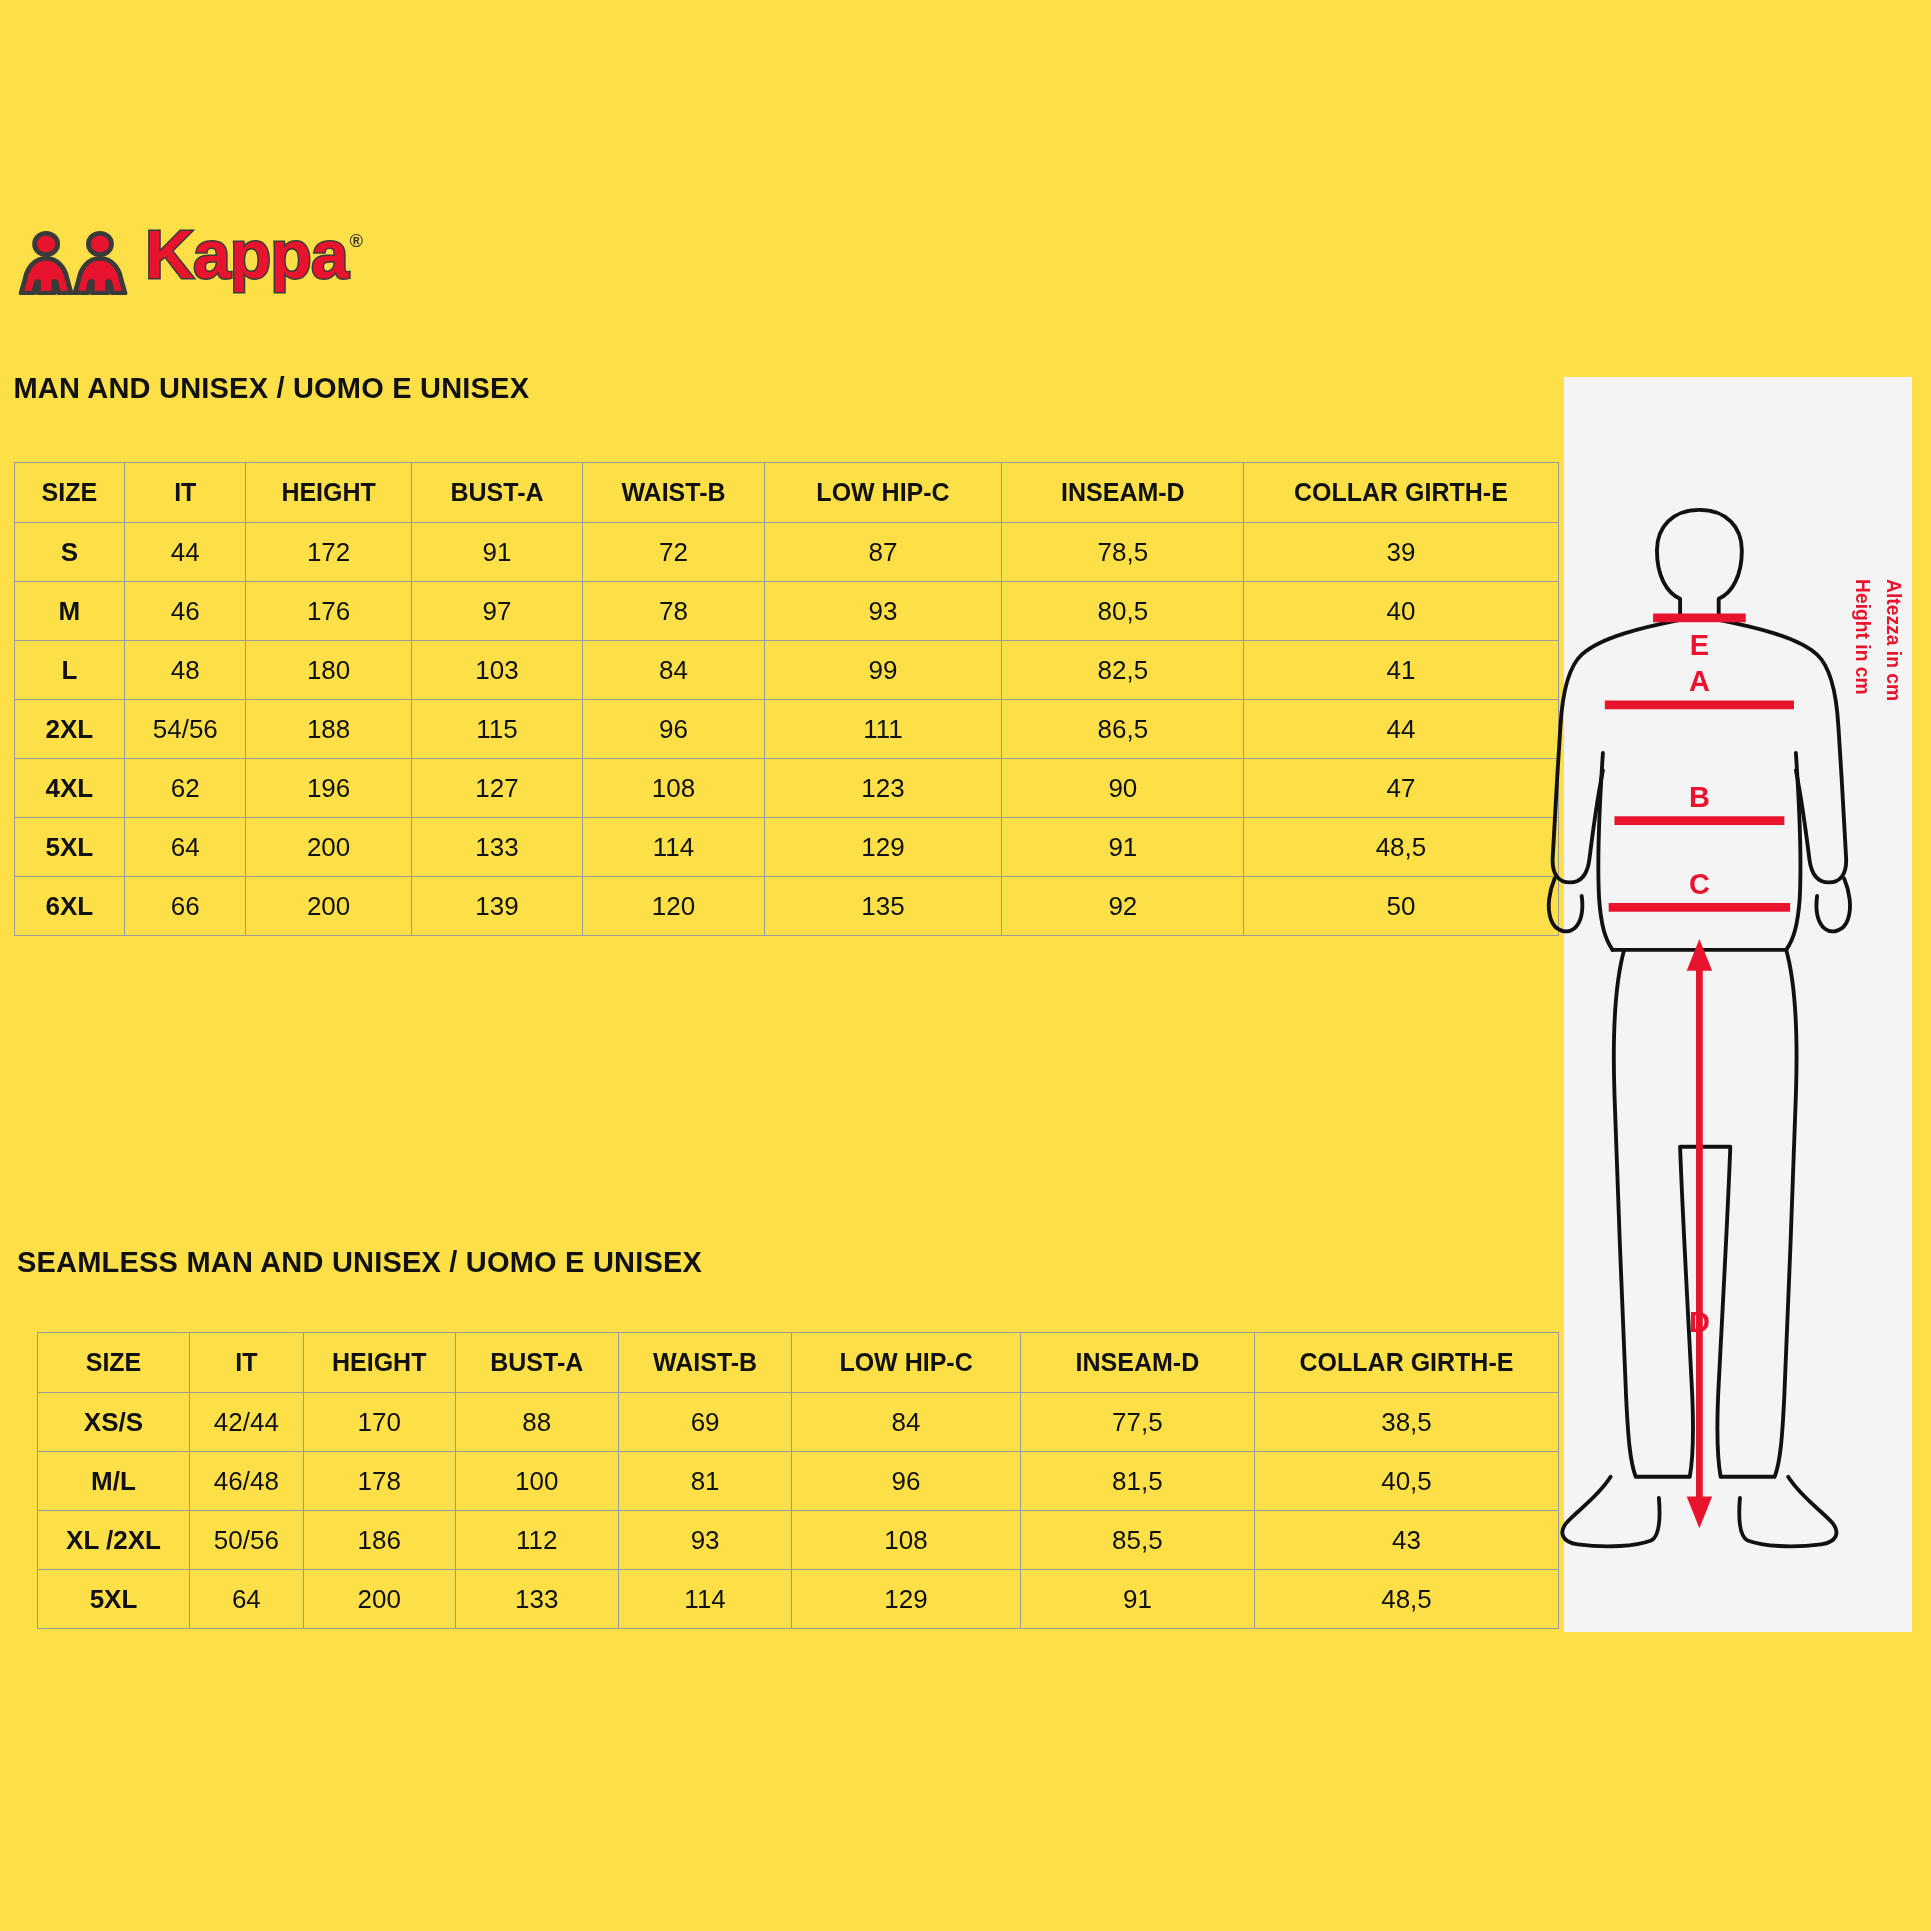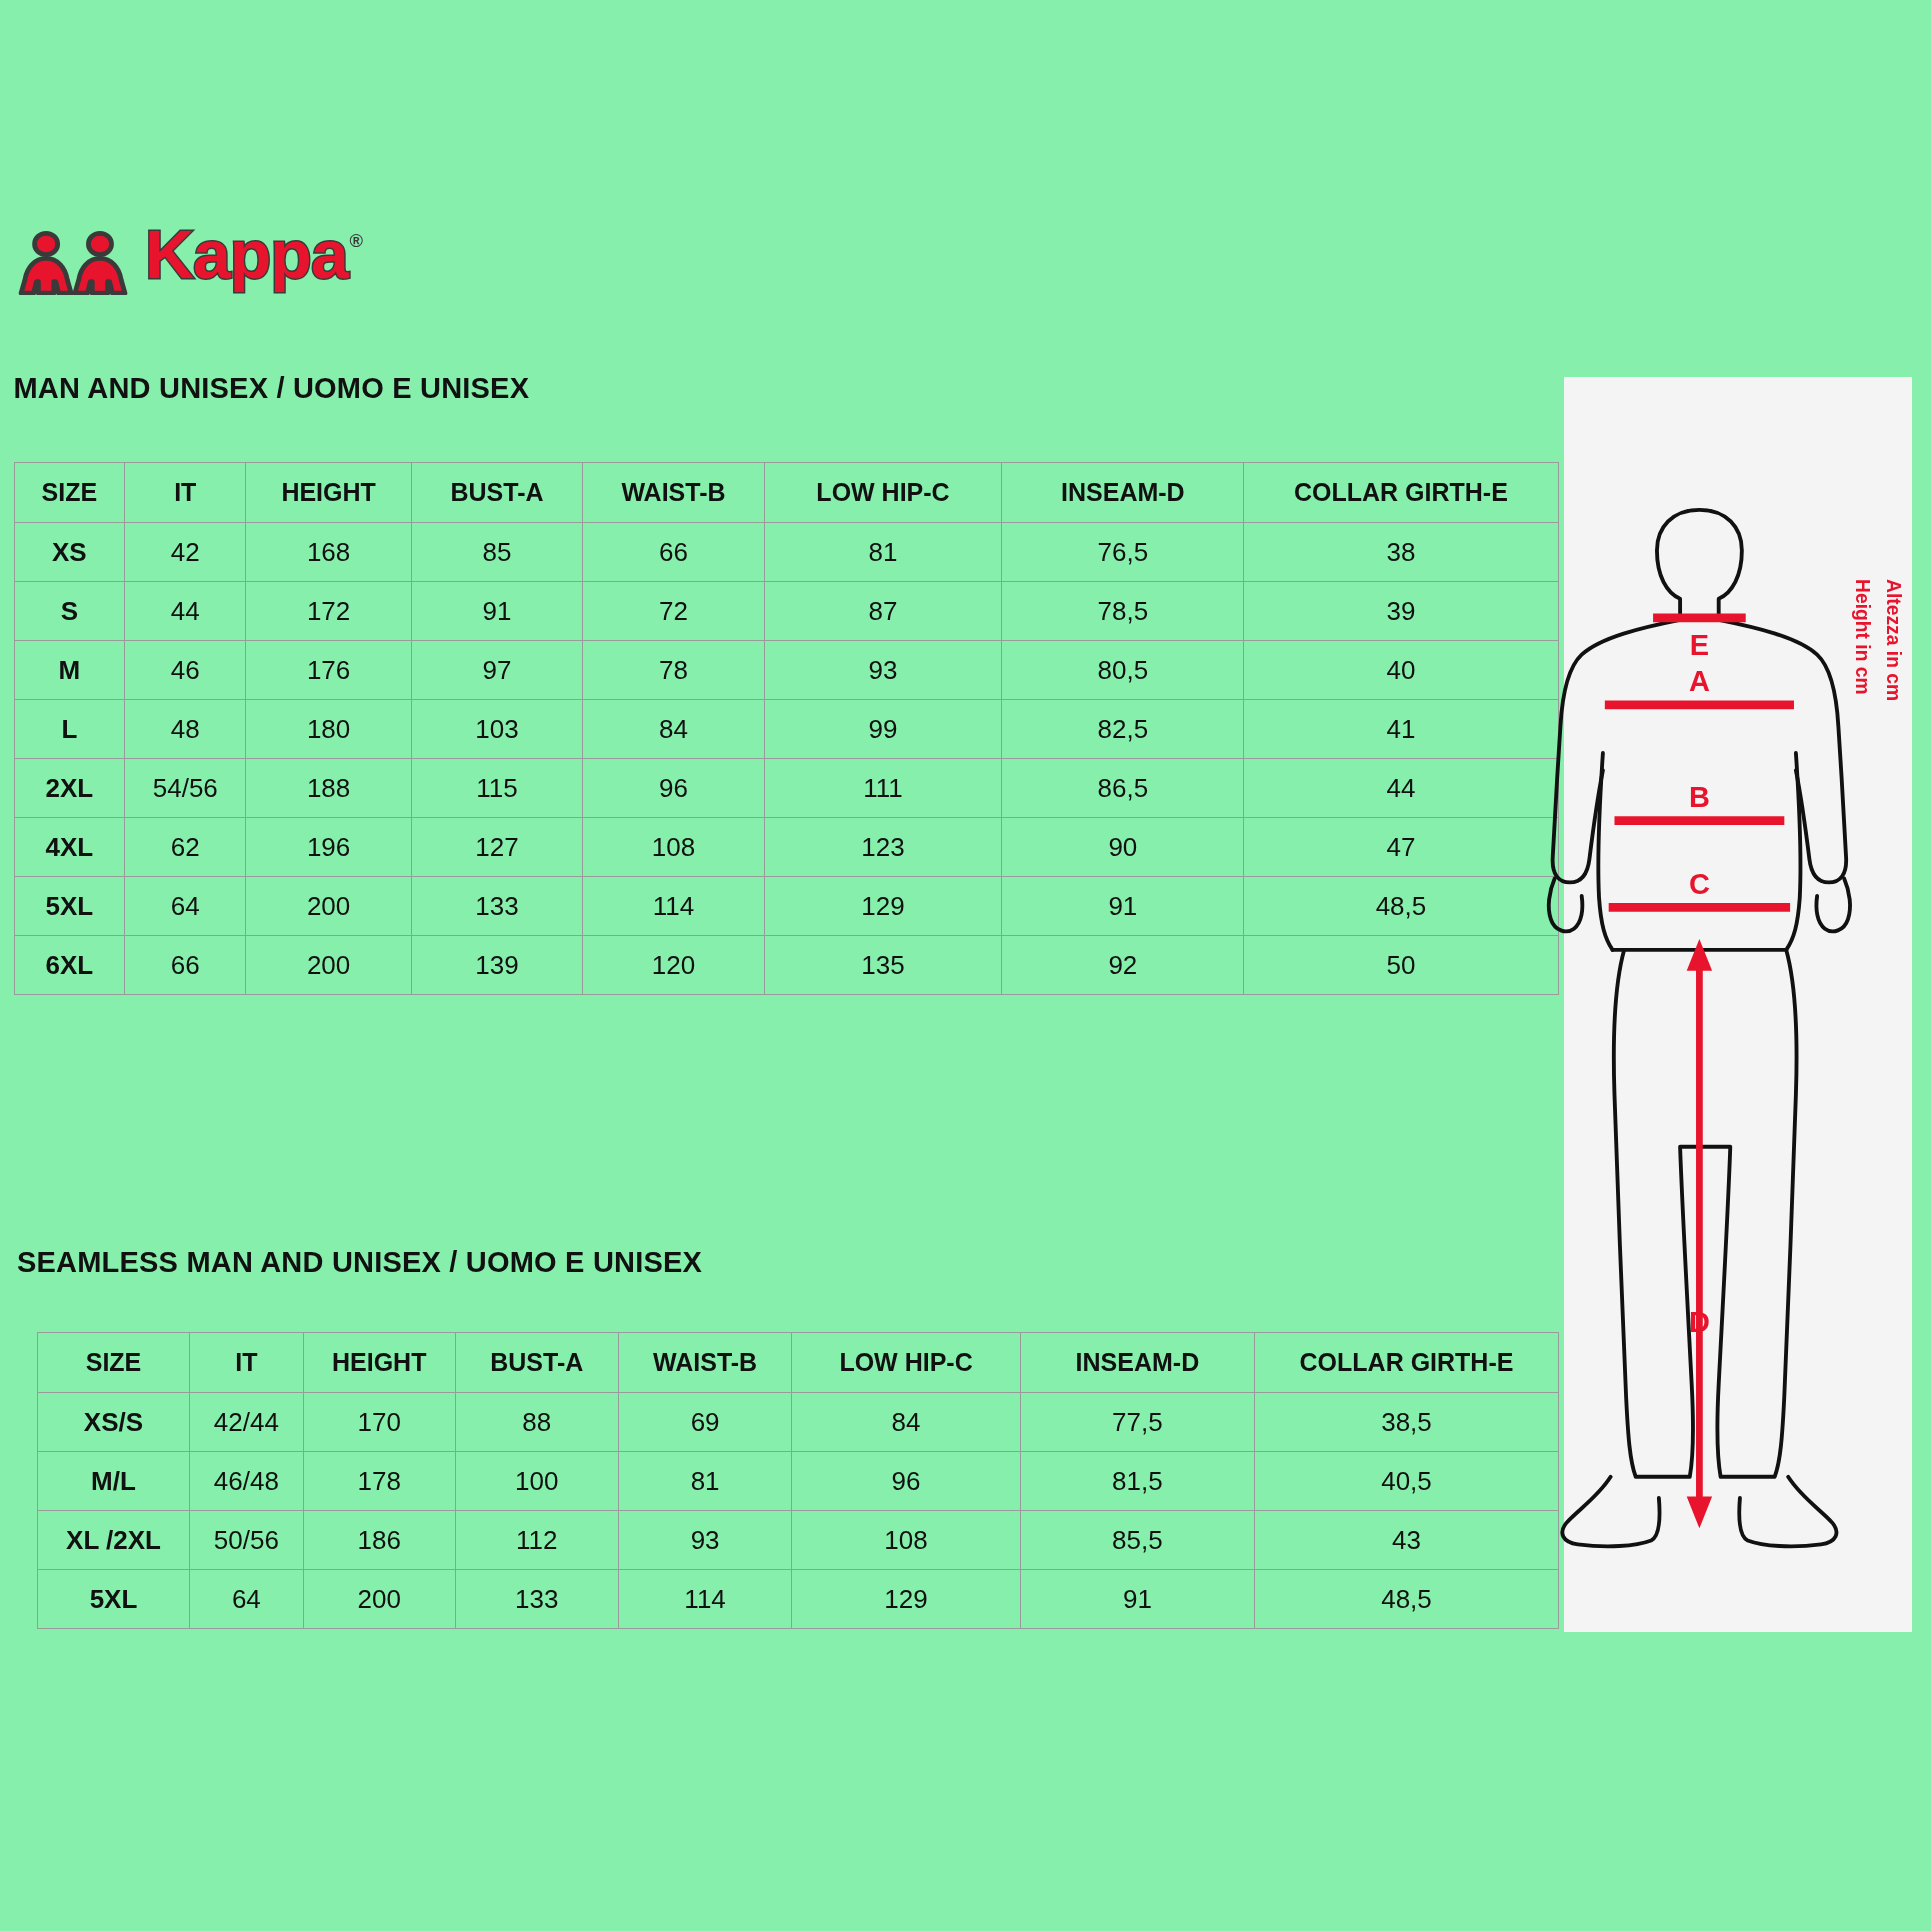--- a/index.html
+++ b/index.html
@@ -5,21 +5,21 @@
   * { box-sizing: border-box; }
   html, body {
     margin: 0; padding: 0;
     width: 1931px; height: 1931px;
     background: #ffffff;
     font-family: "Liberation Sans", sans-serif;
   }
   .page {
     position: relative;
     width: 1931px; height: 1931px;
-    background: #86efac;
+    background: #fde047;
     overflow: hidden;
   }
 
   
   .logo-wrap {
     position: absolute;
     left: 17.4px; top: 220px;
     display: flex; align-items: center; gap: 13.5px;
   }
   .logo-mark { position: relative; width: 114px; height: 75px; }
@@ -147,30 +147,20 @@
           <th>HEIGHT</th>
           <th>BUST-A</th>
           <th>WAIST-B</th>
           <th>LOW HIP-C</th>
           <th>INSEAM-D</th>
           <th>COLLAR GIRTH-E</th>
         </tr>
       </thead>
     <tbody>
         <tr>
-          <td class="sz">XS</td>
-          <td>42</td>
-          <td>168</td>
-          <td>85</td>
-          <td>66</td>
-          <td>81</td>
-          <td>76,5</td>
-          <td>38</td>
-        </tr>
-        <tr>
           <td class="sz">S</td>
           <td>44</td>
           <td>172</td>
           <td>91</td>
           <td>72</td>
           <td>87</td>
           <td>78,5</td>
           <td>39</td>
         </tr>
         <tr>

